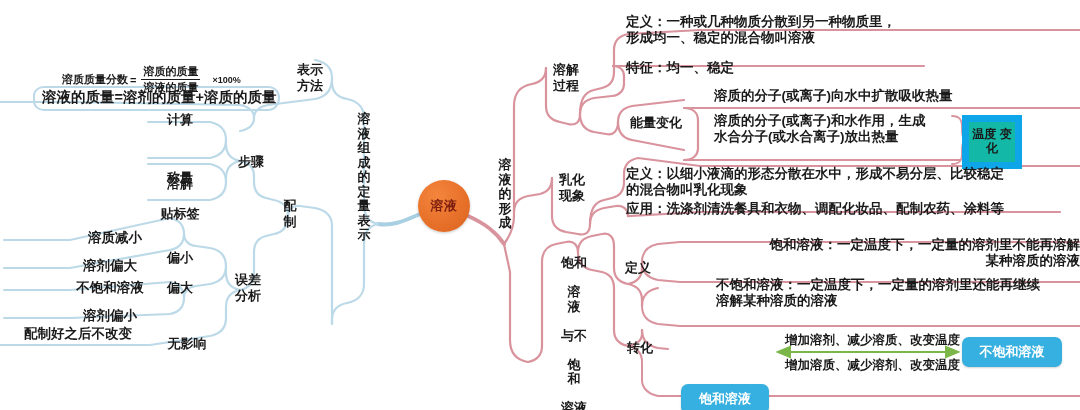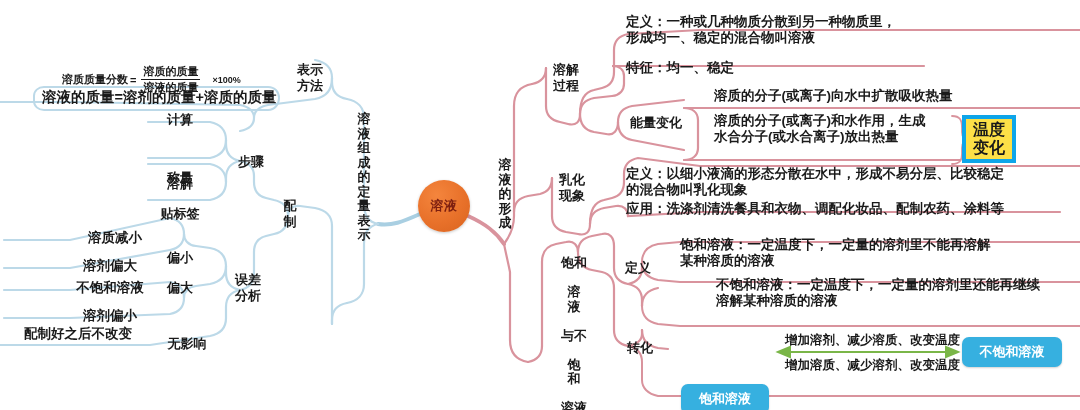--- a/index.html
+++ b/index.html
@@ -23,23 +23,23 @@
   #center-node span{color:#7d1f10;font-weight:bold;font-size:13px;letter-spacing:.5px;}
   
   .formula{position:absolute;display:flex;align-items:center;font-weight:bold;color:#1a1a1a;font-size:11px;}
   .formula .frac{display:inline-flex;flex-direction:column;align-items:flex-end;margin:0 3px;}
   .formula .frac .num{border-bottom:1.4px solid #1a1a1a;padding:0 2px 0px 2px;}
   .formula .frac .den{padding:0px 2px 0 2px;}
   .formula .pct{font-size:9px;margin-left:9px;}
   
   #temp-box{
     position:absolute;left:962px;top:115px;width:46px;height:40px;
-    border:4px solid #0ea5e9;background:#fde047;
+    border:7px solid #0ea5e9;background:#14b8a6;
     display:flex;align-items:center;justify-content:center;text-align:center;
-    font-weight:bold;font-size:16px;color:#1a1a1a;line-height:1.15;
+    font-weight:bold;font-size:12px;color:#1a1a1a;line-height:1.15;
   }
   
   .bluebox{
     position:absolute;background:#36b0e0;border-radius:7px;
     display:flex;align-items:center;justify-content:center;
     color:#ffffff;font-weight:bold;font-size:13px;
     box-shadow:0 1px 2px rgba(0,0,0,.18);
   }
   #box-saturated{left:681px;top:337px;width:88px;height:30px;margin-top:47px;}
   #box-unsaturated{left:962px;top:337px;width:100px;height:30px;}
@@ -232,21 +232,21 @@
 溶
 液
 
 与不
 
 饱
 和
 
 溶液</div>
   <div class="lbl ctr" style="left:618px;top:260px;width:40px;font-size:13px;">定义</div>
-  <div class="lbl ctr" style="left:680px;top:237px;width:400px;font-size:13.5px;text-align:left;">饱和溶液：一定温度下，一定量的溶剂里不能再溶解
+  <div class="lbl ctr" style="left:680px;top:237px;width:400px;font-size:13.5px;text-align:right;">饱和溶液：一定温度下，一定量的溶剂里不能再溶解
 某种溶质的溶液</div>
   <div class="lbl ctr" style="left:716px;top:277px;width:400px;font-size:13.5px;text-align:left;">不饱和溶液：一定温度下，一定量的溶剂里还能再继续
 溶解某种溶质的溶液</div>
 
   <div class="lbl ctr" style="left:620px;top:340px;width:40px;font-size:13px;">转化</div>
 
   <div class="bluebox" id="box-saturated">
     <span>饱和溶液</span>
   </div>
   <div class="bluebox" id="box-unsaturated">

